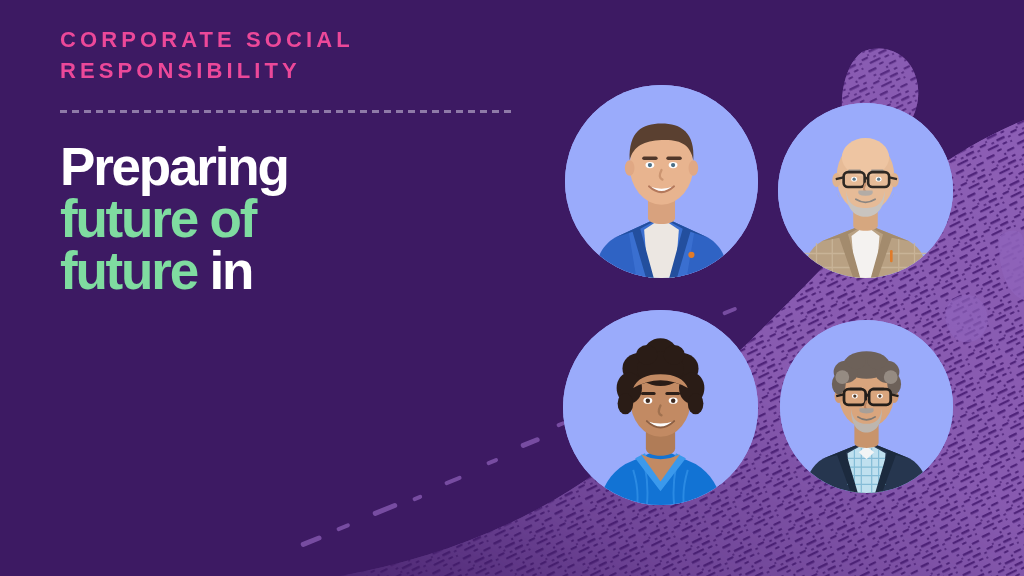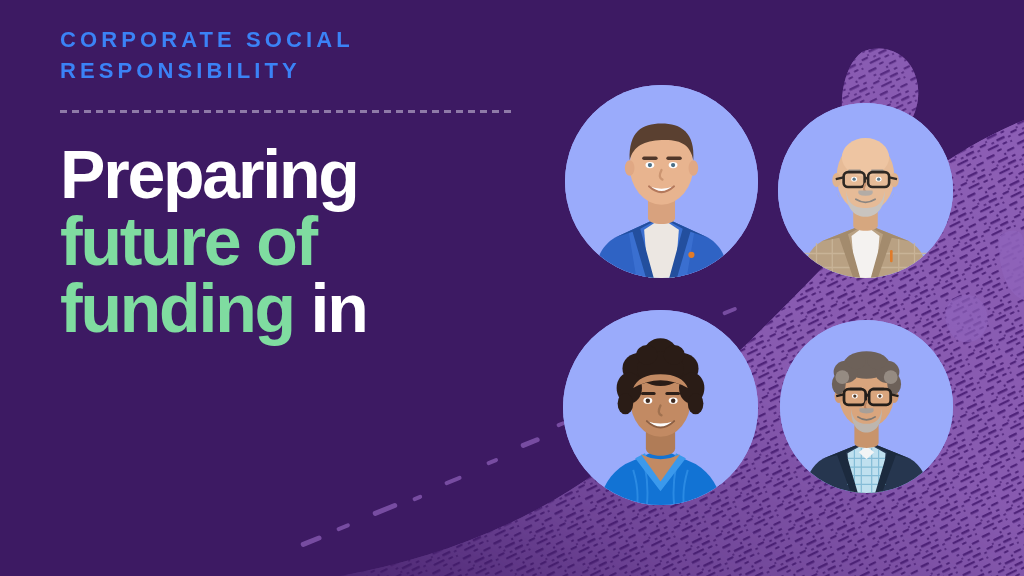--- a/index.html
+++ b/index.html
@@ -30,42 +30,42 @@
   
   #text-column {
     position: absolute;
     left: 60px;
     top: 24px;
     width: 470px;
     z-index: 5;
   }
 
   #eyebrow {
-    color: #3b82f6;
+    color: #ec4899;
     font-size: 22px;
     font-weight: bold;
     letter-spacing: 4.1px;
     line-height: 1.42;
     text-transform: uppercase;
     white-space: pre-line;
   }
 
   #divider {
     margin-top: 24px;
     width: 453px;
     height: 3px;
     background-image: repeating-linear-gradient(
         to right,
         #8f7aa8 0px, #8f7aa8 7px,
         rgba(0,0,0,0) 7px, rgba(0,0,0,0) 12px);
   }
 
   #headline {
     margin-top: 28px;
-    font-size: 68px;
+    font-size: 53px;
     font-weight: bold;
     line-height: 0.98;
     letter-spacing: -2.2px;
     color: #ffffff;
   }
 
   .hl-line { display: block; white-space: pre; }
   .accent  { color: #7fdca0; }
 
   
@@ -187,21 +187,21 @@
   <div id="text-column">
 
     <div id="eyebrow">CORPORATE SOCIAL
 RESPONSIBILITY</div>
 
     <div id="divider"></div>
 
     <h1 id="headline">
       <span class="hl-line">Preparing</span>
       <span class="hl-line accent">future of</span>
-      <span class="hl-line"><span class="accent">funding</span><span> in</span></span>
+      <span class="hl-line"><span class="accent">future</span><span> in</span></span>
     </h1>
   </div>
 
   <div class="portrait p1">
     <svg viewBox="0 0 200 200" aria-hidden="true">
       <rect width="200" height="200" fill="#9aabfb"></rect>
       <g>
 
         <path d="M100 136 L52 158 C38 166 32 180 30 200 L170 200
                  C168 180 162 166 148 158 Z" fill="#2f63c4"></path>

